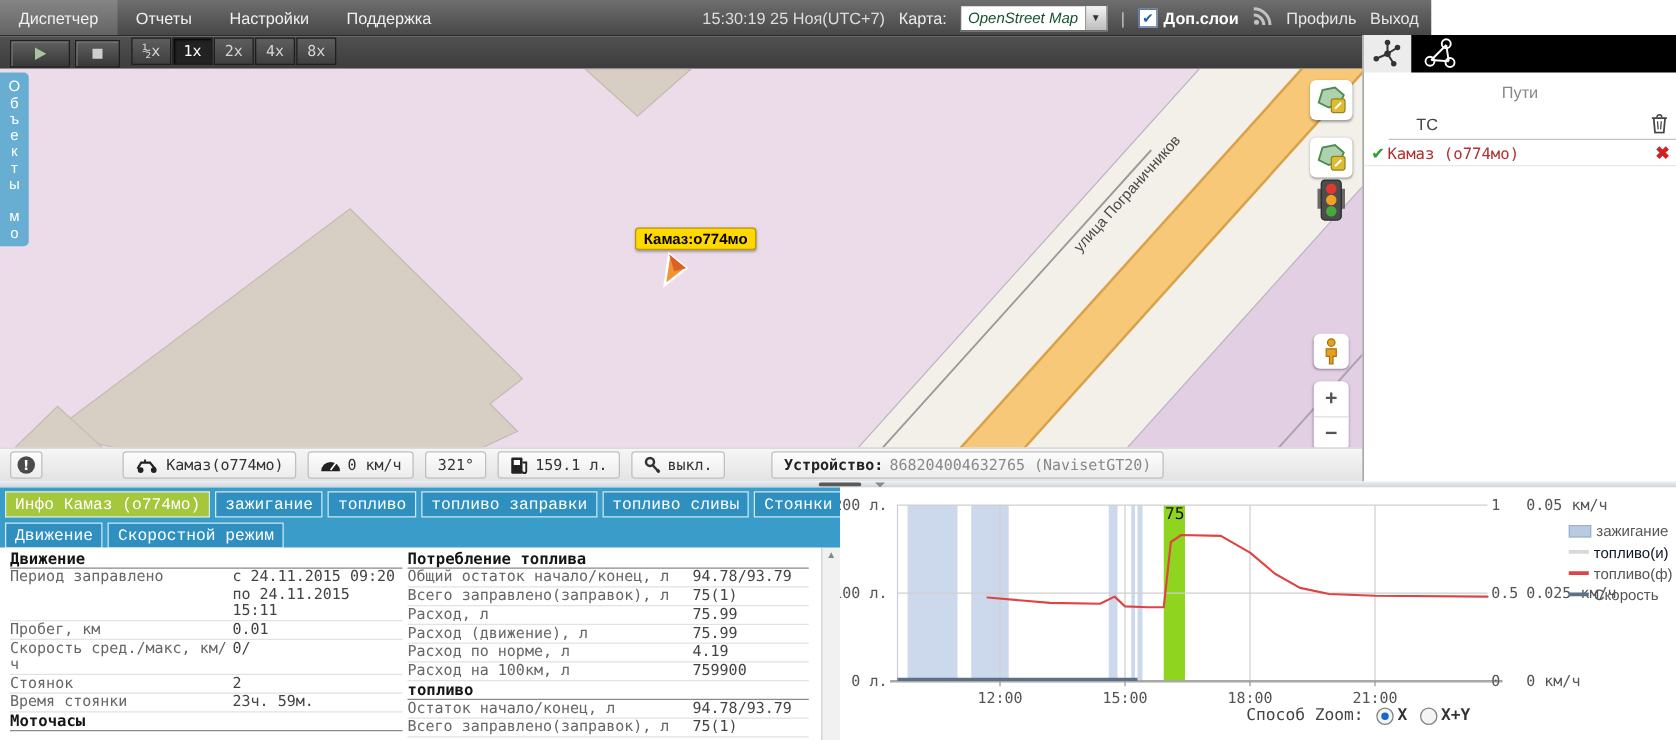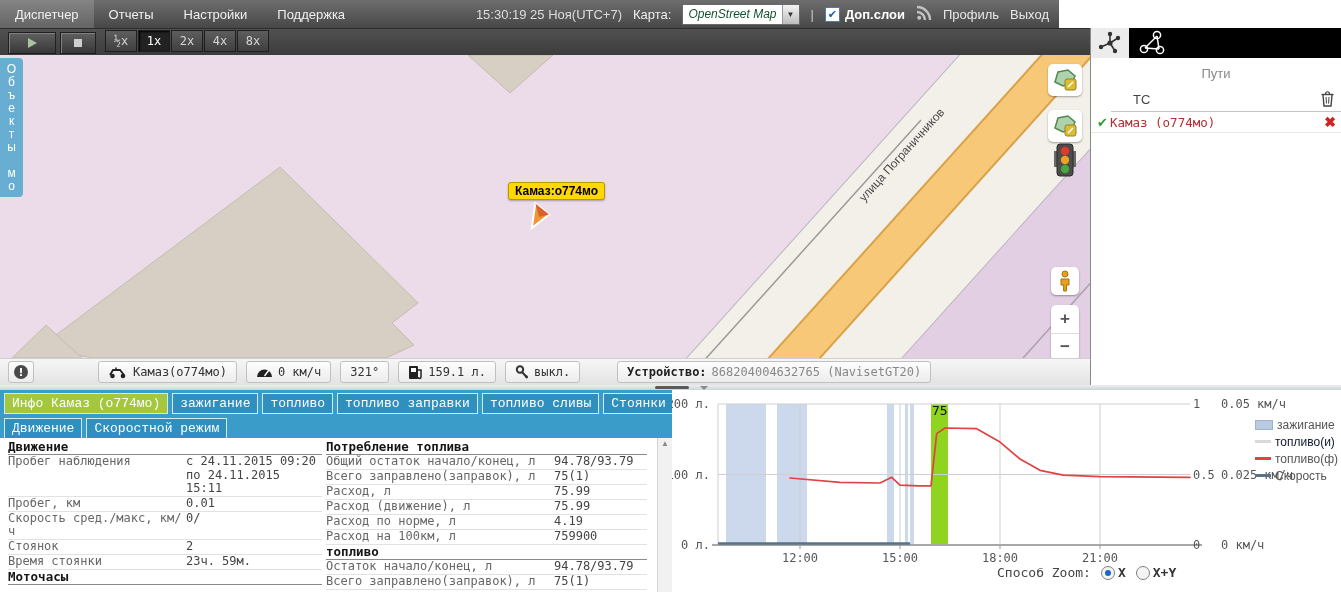--- a/index.html
+++ b/index.html
@@ -1,20 +1,20 @@
 <!DOCTYPE html>
 <html><head>
 <meta charset="utf-8">
 <style>
   html,body{margin:0;padding:0;width:1341px;height:592px;overflow:hidden;background:#fff;
     font-family:"Liberation Sans",sans-serif;-webkit-font-smoothing:antialiased;}
   #app{position:absolute;left:0;top:0;width:1341px;height:592px;}
 
   
-  #topbar{position:absolute;left:0;top:0;width:1059px;height:28px;
+  #topbar{position:absolute;left:0;top:0;width:1145px;height:28px;
     background:linear-gradient(#6e6e6e,#474747);display:flex;align-items:center;color:#eee;font-size:13px;}
   #menus{display:flex;height:100%;}
   .menu-item{padding:0 15px;display:flex;align-items:center;cursor:pointer;color:#f0f0f0;}
   .menu-item.active{background:rgba(255,255,255,.16);}
   #topbar-right{margin-left:auto;display:flex;align-items:center;gap:11px;padding-right:10px;}
   #clock{color:#ddd;}
   #map-select{display:flex;align-items:stretch;background:#fff;border:1px solid #6a6a6a;height:19px;}
   #map-select-value{color:#14532d;font-size:12px;padding:2px 5px;white-space:nowrap;font-style:italic;}
   #map-select-btn{width:16px;background:linear-gradient(#f4f4f4,#bdbdbd);border-left:1px solid #999;
     display:flex;align-items:center;justify-content:center;font-size:8px;color:#333;}
@@ -346,21 +346,21 @@
         <div class="tab">Стоянки</div>
       </div>
     <div id="tabs-row2" class="tabs-row">
         <div class="tab">Движение</div>
         <div class="tab">Скоростной режим</div>
       </div>
     <div id="table-area">
       <div id="tcol-left">
           <div class="trow theader">Движение</div>
           <div class="trow tall">
-            <span class="tlabel">Пробег наблюдения</span>
+            <span class="tlabel">Период заправлено</span>
             <span class="tvalue">с  24.11.2015 09:20
 по 24.11.2015 15:11</span>
           </div>
           <div class="trow">
             <span class="tlabel">Пробег, км</span>
             <span class="tvalue">0.01</span>
           </div>
           <div class="trow">
             <span class="tlabel">Скорость сред./макс, км/ч</span>
             <span class="tvalue">0/</span>

